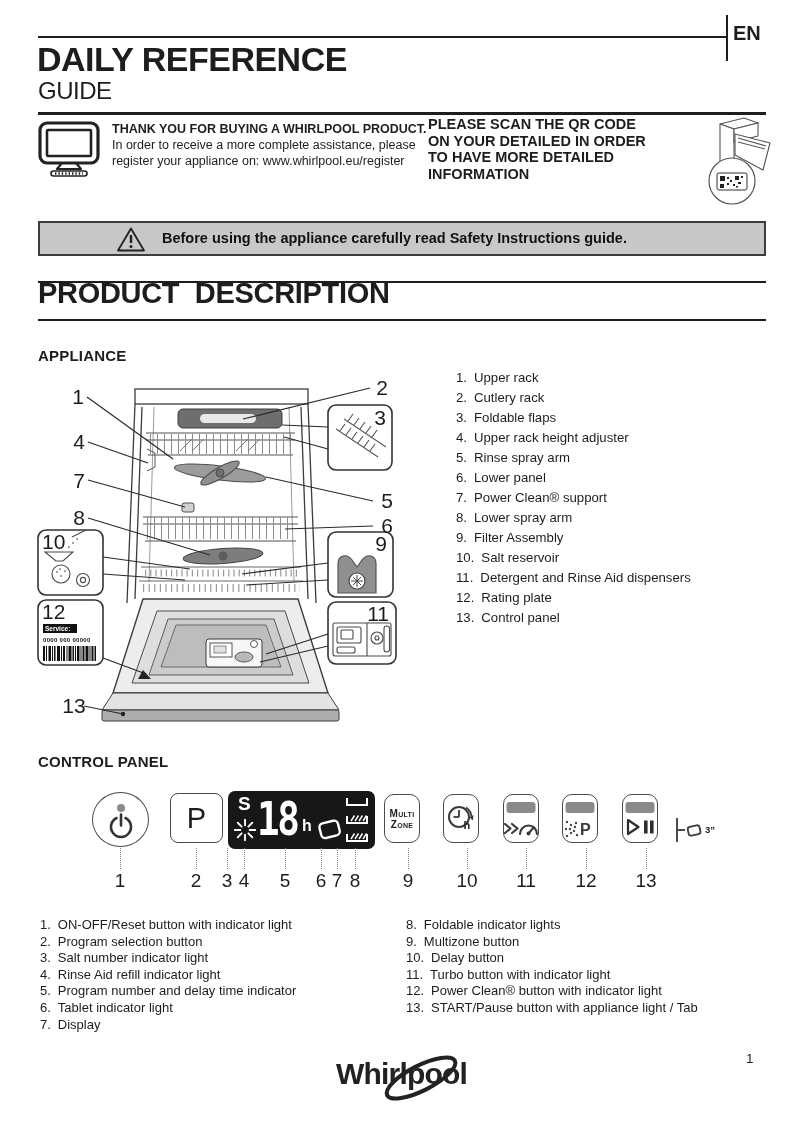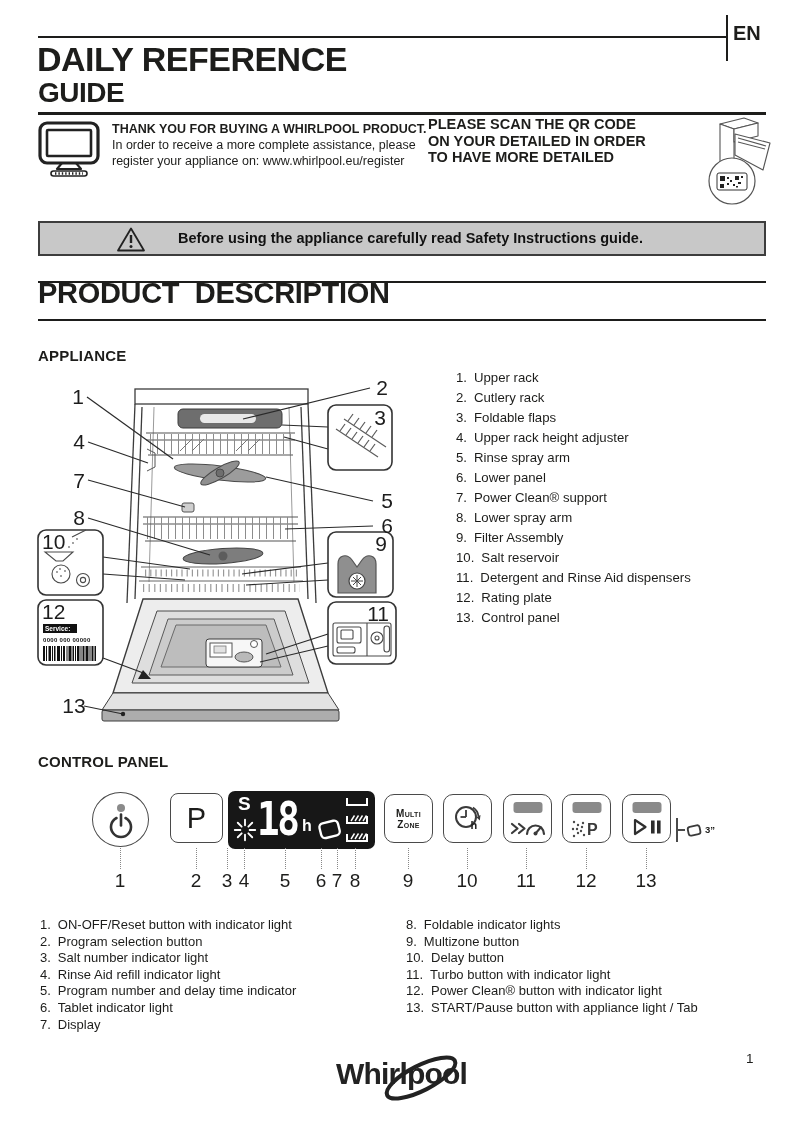--- a/index.html
+++ b/index.html
@@ -2,34 +2,34 @@
 <html><head>
 <meta charset="utf-8">
 <style>
   html,body{margin:0;padding:0;background:#fff;}
   #page{position:relative;width:802px;height:1134px;background:#fff;overflow:hidden;
         font-family:"Liberation Sans",sans-serif;color:#1d1d1b;}
   .abs{position:absolute;}
   .rule{position:absolute;background:#1d1d1b;}
   
   .title1{position:absolute;left:37px;top:40px;font-size:34px;font-weight:700;letter-spacing:-.5px;}
-  .title2{position:absolute;left:38px;top:77px;font-size:28px;font-weight:700;letter-spacing:-.5px;}
+  .title2{position:absolute;left:38px;top:77px;font-size:24px;font-weight:400;letter-spacing:-.5px;}
   .en{position:absolute;left:733px;top:22px;font-size:20px;font-weight:700;}
   
   .reg-title{position:absolute;left:112px;top:122px;font-size:12.5px;font-weight:700;}
   .reg-l1{position:absolute;left:112px;top:138px;font-size:12.5px;}
   .reg-l2{position:absolute;left:112px;top:154px;font-size:12.5px;}
   .reg-l2 b{font-weight:400;}
   
   .qr-text{position:absolute;left:428px;top:116px;font-size:14.5px;font-weight:700;line-height:16.5px;}
   
   .banner{position:absolute;left:38px;top:221px;width:728px;height:35px;background:#c8c8c8;
           border:2.5px solid #3d3d3d;box-sizing:border-box;}
   .banner .tri{position:absolute;left:76px;top:3px;}
-  .banner .warn-text{position:absolute;left:138px;top:7px;font-size:14.5px;font-weight:700;color:#111;}
+  .banner .warn-text{position:absolute;left:122px;top:7px;font-size:14.5px;font-weight:700;color:#111;}
   
   .pd-head{position:absolute;left:38px;top:277px;font-size:29px;font-weight:700;white-space:pre;letter-spacing:-.3px;}
   .sub-head{position:absolute;font-size:15px;font-weight:700;letter-spacing:.2px;}
   
   .ap-list{position:absolute;left:456px;top:369px;width:346px;font-size:13.2px;}
   .ap-list .li{display:flex;height:20px;align-items:flex-start;line-height:18px;}
   .li .num{margin-right:7px;white-space:nowrap;}
   
   .cp-row{position:absolute;left:0;top:782px;width:802px;height:135px;}
   .btn{position:absolute;border:1.6px solid #4a4a4a;background:#fff;box-sizing:border-box;}
@@ -40,21 +40,21 @@
         display:flex;align-items:center;justify-content:center;font-size:29px;font-weight:500;}
   .display{position:absolute;left:228px;top:9px;width:147px;height:58px;background:#171717;border-radius:7px;}
   .display .salt{position:absolute;left:10px;top:2px;color:#fff;font-size:19px;font-weight:700;}
   .display .spark{position:absolute;left:4px;top:26px;}
   .display .digits{position:absolute;left:29px;top:-3px;color:#fff;font-family:"DejaVu Sans Mono",monospace;
                    font-weight:700;font-size:47px;line-height:62px;letter-spacing:-3px;
                    display:inline-block;transform:scaleX(.8);transform-origin:left center;}
   .display .hrs{position:absolute;left:74px;top:26px;color:#fff;font-size:16px;font-weight:700;}
   .display .tab-ic{position:absolute;left:86px;top:23px;}
   .display .racks{position:absolute;left:116px;top:3px;display:flex;flex-direction:column;gap:2px;}
-  .sqbtn{top:12px;width:49px;height:49px;border-radius:10px;}
+  .sqbtn{top:12px;width:36px;height:49px;border-radius:10px;}
   .mz{left:384px;display:flex;align-items:center;justify-content:center;text-align:center;
       font-size:10px;font-weight:700;font-variant:small-caps;line-height:11px;letter-spacing:.3px;}
   .delay{left:443px;}
   .turbo{left:503px;}
   .pclean{left:562px;}
   .start{left:622px;}
   .pill{position:absolute;left:50%;transform:translateX(-50%);top:7px;width:29px;height:11px;
         background:#8a8a8a;border-radius:3px;}
   .btn-ic{position:absolute;left:50%;transform:translateX(-50%);top:23px;}
   .center-ic{position:absolute;left:50%;top:50%;transform:translate(-50%,-50%);}
@@ -101,20 +101,21 @@
     </svg>
   </div>
   <div class="reg-title">THANK YOU FOR BUYING A WHIRLPOOL PRODUCT.</div>
   <div class="reg-l1">In order to receive a more complete assistance, please</div>
   <div class="reg-l2"><span>register your appliance on: </span><b>www.whirlpool.eu/register</b></div>
 
   <div class="qr-text">
     <div>PLEASE SCAN THE QR CODE</div>
     <div>ON YOUR DETAILED IN ORDER</div>
     <div>TO HAVE MORE DETAILED</div>
+    <div>INFORMATION</div>
   </div>
   <div class="abs" style="left:702px;top:112px;">
     <svg width="80" height="96" viewBox="0 0 80 96">
       <g stroke="#555" stroke-width="1.1" fill="#fff" stroke-linejoin="round">
         <polygon points="18,12 42,6 56,11 32,17"></polygon>
         <polygon points="18,12 32,17 32,66 18,60"></polygon>
         <polygon points="32,17 56,11 56,24 32,30"></polygon>
         <polygon points="33,22 68,31 61,58 33,43"></polygon>
         <line x1="36" y1="26" x2="64" y2="34" fill="none"></line>
         <line x1="36" y1="30" x2="63" y2="37" fill="none"></line>

